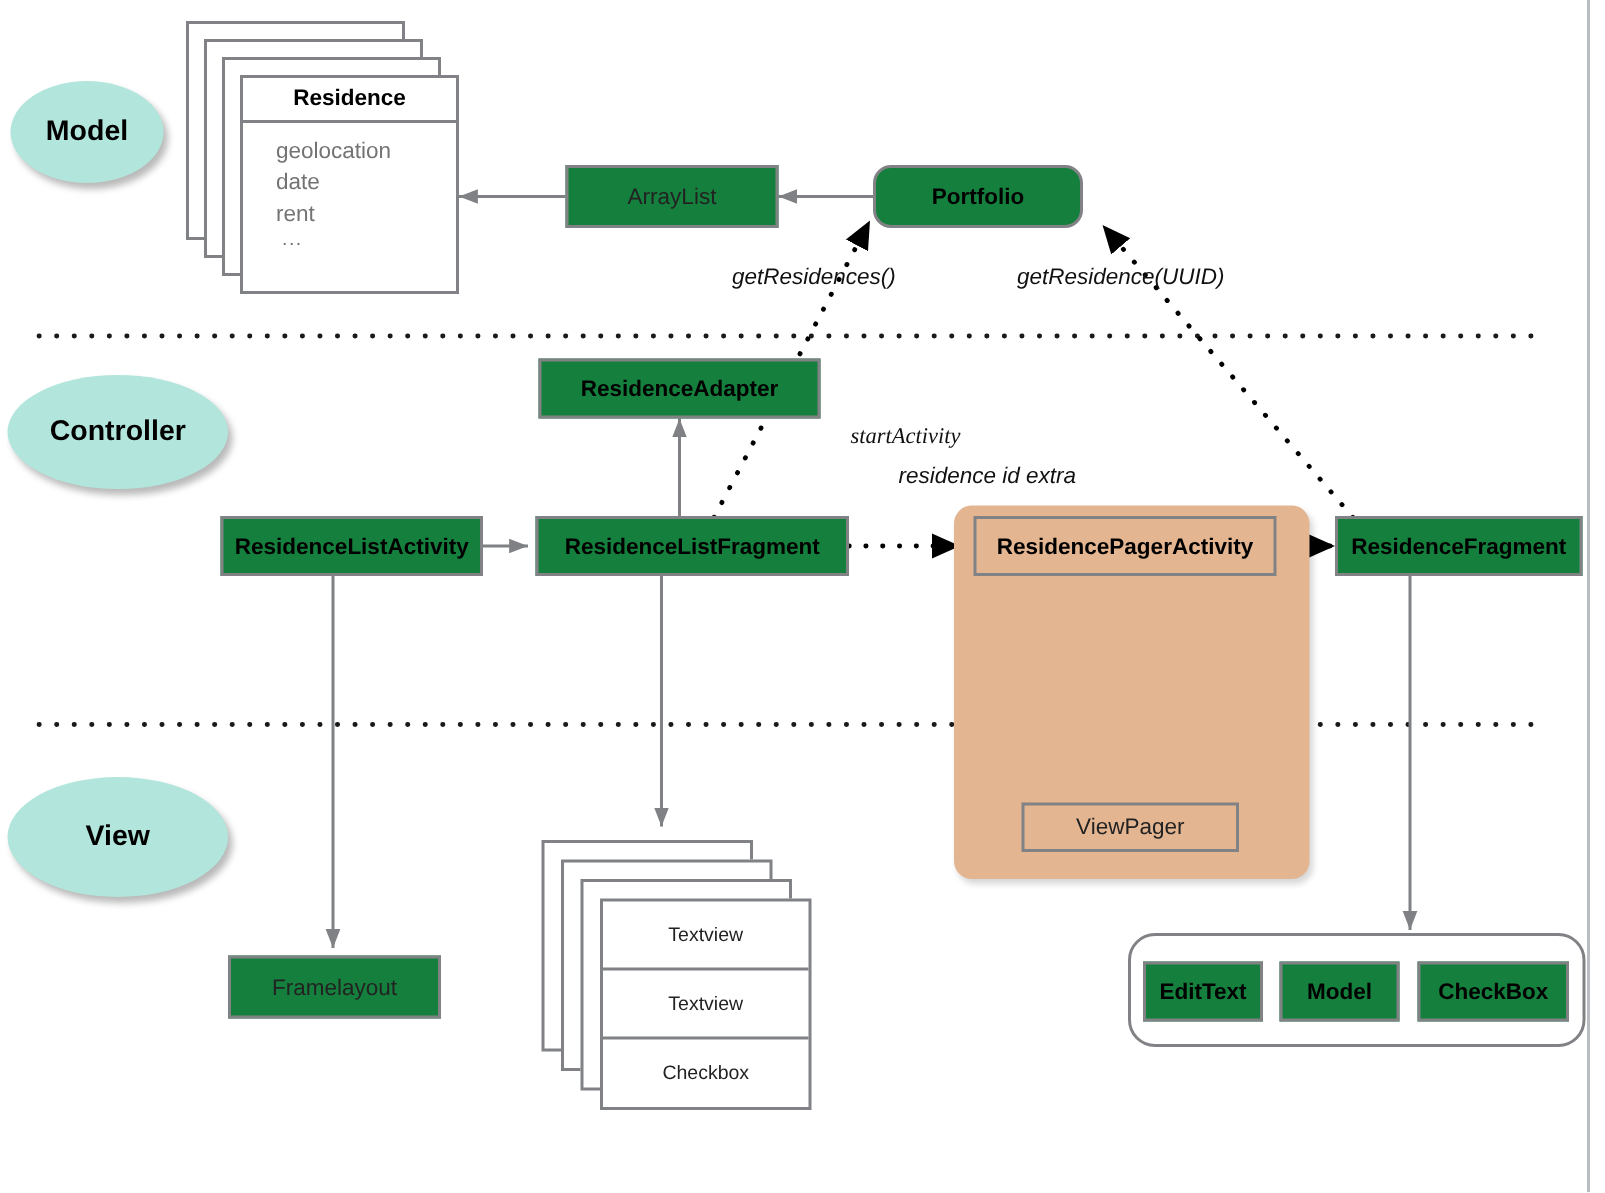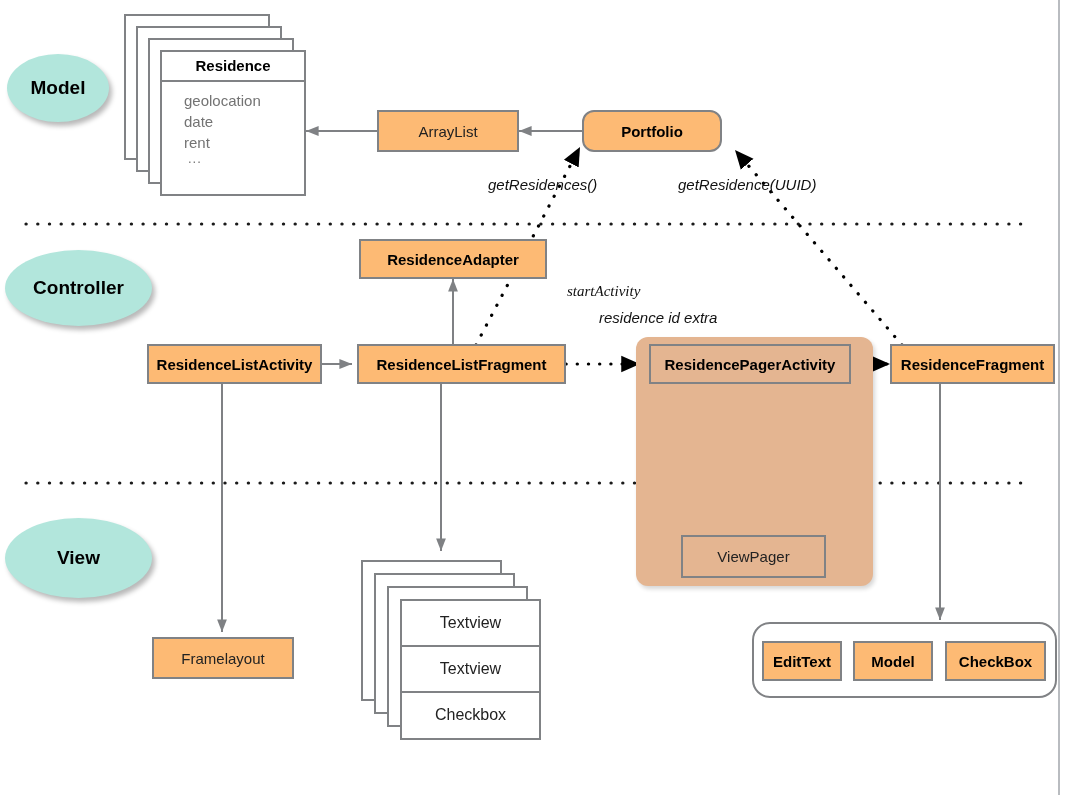--- a/index.html
+++ b/index.html
@@ -35,21 +35,21 @@
     font-weight:bold;
     font-size:19px;
     box-shadow:3px 4px 5px rgba(0,0,0,0.28);
   }
 
   
   .box{
     position:absolute;
     box-sizing:border-box;
     border:2px solid #808285;
-    background:#fdba74;
+    background:#15803d;
     display:flex;
     align-items:center;
     justify-content:center;
     color:#000;
     font-size:15px;
     text-align:center;
   }
   .box.bold{font-weight:bold;}
   .box.plain{font-weight:normal;font-size:15px;color:#222;}
 
@@ -86,21 +86,21 @@
     letter-spacing:1px;
     font-size:13px;
     line-height:11px;
     padding-left:4px;
   }
   .row-cell{
     box-sizing:border-box;
     height:46px;
     line-height:44px;
     text-align:center;
-    font-size:16px;
+    font-size:13px;
     color:#222;
     border-bottom:2px solid #808285;
   }
   .row-cell.last{border-bottom:none;}
 
   
   .highlight-panel{
     position:absolute;
     box-sizing:border-box;
     background:#e4b591;
@@ -255,21 +255,21 @@
     <div class="sheet" style="left:0px;  top:0px;  width:141px; height:141px;"></div>
     <div class="sheet" style="left:13px; top:13px; width:141px; height:141px;"></div>
     <div class="sheet" style="left:26px; top:26px; width:141px; height:141px;"></div>
     <div class="front" style="left:39px; top:39px; width:141px; height:141px;">
       <div class="row-cell">Textview</div>
       <div class="row-cell">Textview</div>
       <div class="row-cell last">Checkbox</div>
     </div>
   </div>
 
-  <div class="box plain on-highlight" style="left:681px; top:535px; width:145px; height:43px;">
+  <div class="box plain on-highlight" style="left:681px; top:535px; width:145px; height:33px;">
     <span>ViewPager</span>
   </div>
 
   <div class="widget-group" style="left:752px; top:622px; width:305px; height:76px;"></div>
 
   <div class="box bold" style="left:762px; top:641px; width:80px; height:40px;">
     <span>EditText</span>
   </div>
   <div class="box bold" style="left:853px; top:641px; width:80px; height:40px;">
     <span>Model</span>

